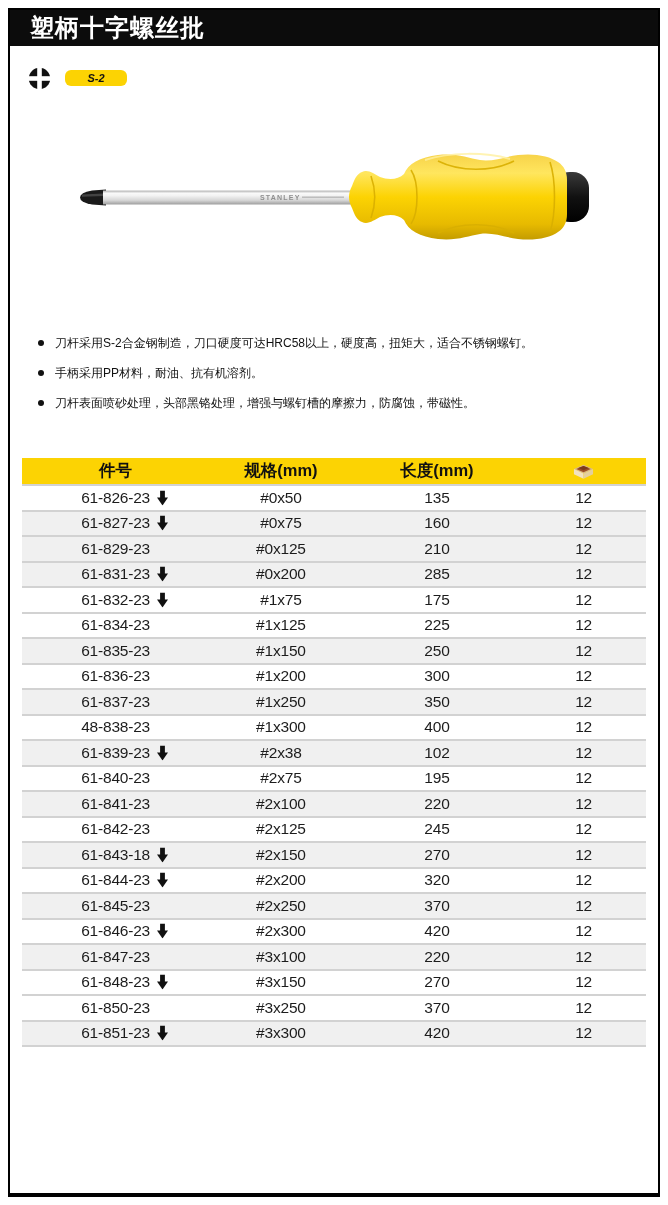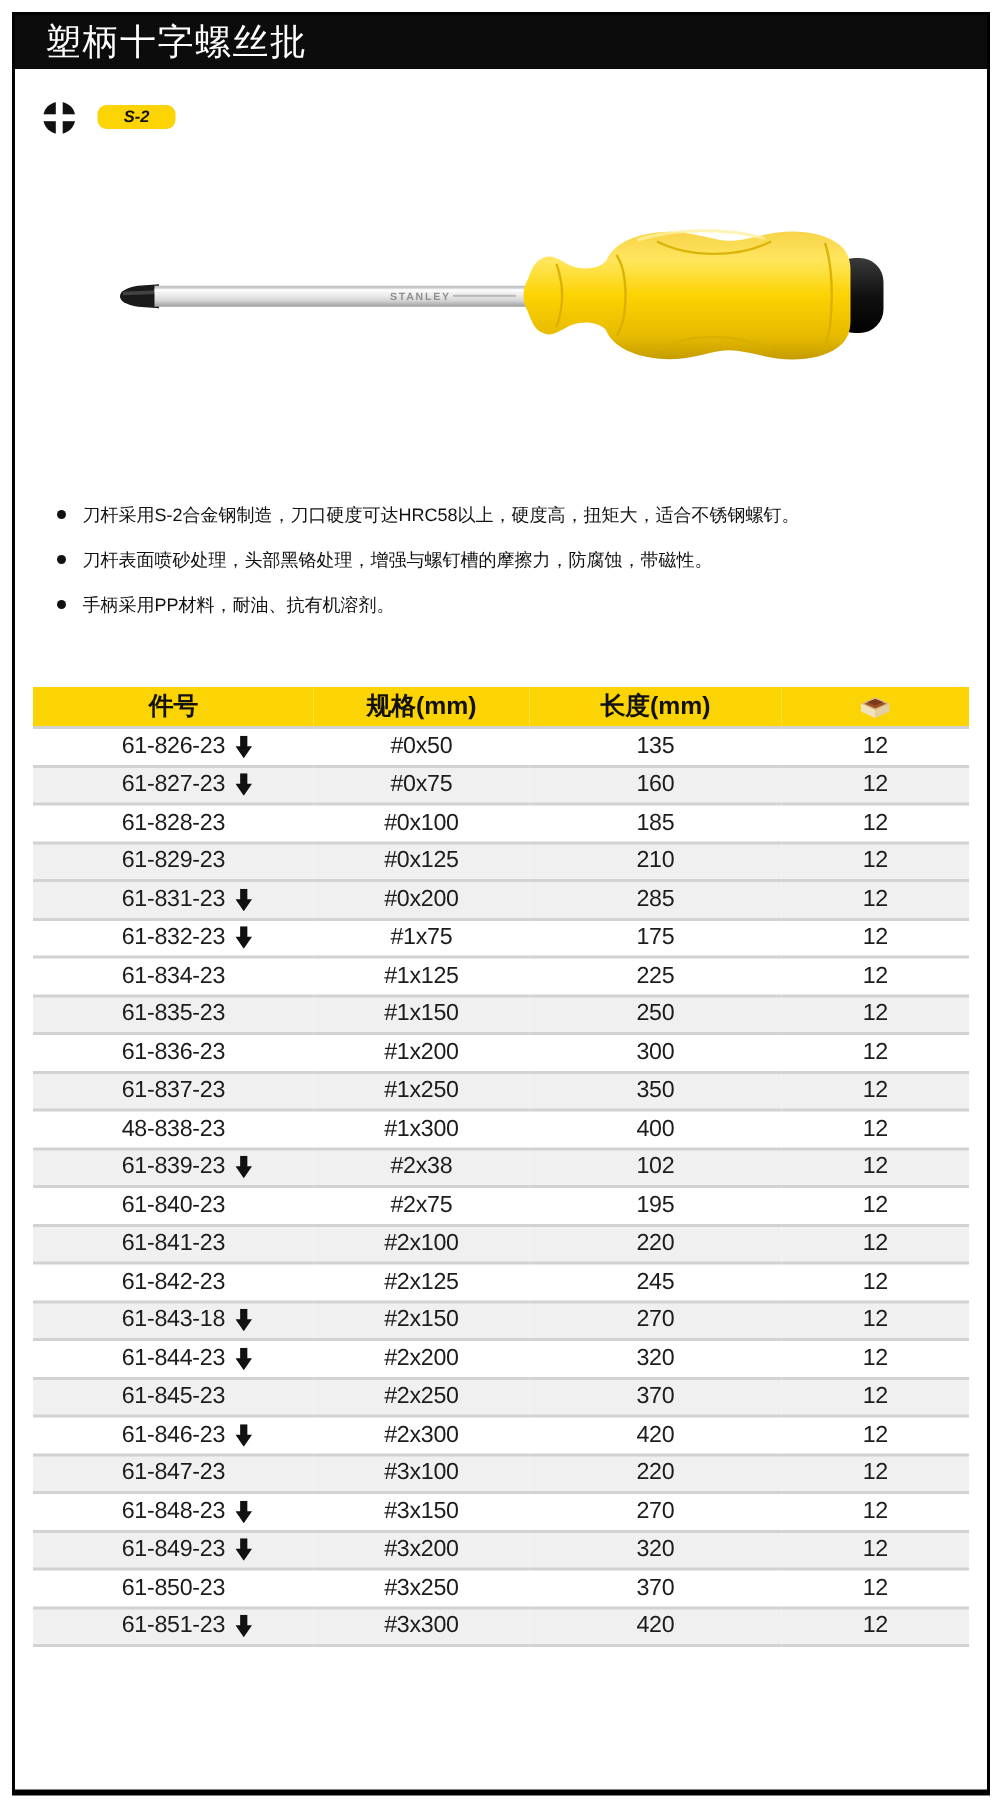--- a/index.html
+++ b/index.html
@@ -15,30 +15,30 @@
     margin:8px;height:1189px;
     border:2px solid #000;border-bottom-width:4px;
     background:#fff;position:relative;
   }
   
   .titlebar{
     height:36px;background:var(--bar-black);
     display:flex;align-items:center;padding-left:20px;
   }
   .titlebar h1{
-    color:#fff;font-size:24px;font-weight:normal;letter-spacing:1px;
+    color:#fff;font-size:24px;font-weight:bold;letter-spacing:1px;
   }
   
   .badge-row{
     margin:20px 0 0 18px;height:24px;
     display:flex;align-items:center;gap:14px;
   }
   .phillips{width:23px;height:23px;display:inline-block}
   .s2-badge{
-    width:52px;height:16px;background:var(--brand-yellow);
+    width:62px;height:16px;background:var(--brand-yellow);
     border-radius:6px;display:inline-flex;align-items:center;justify-content:center;
     font-size:11px;font-weight:bold;font-style:italic;color:#111;
   }
   
   .product{margin-top:10px;height:150px}
   .product svg{display:block}
   
   .features{
     margin:78px 20px 0 28px;list-style:none;
   }
@@ -155,22 +155,22 @@
         <path d="M428,61 C450,72 482,72 504,61"></path>
         <path d="M428,133 C450,122 482,122 504,133"></path>
         <path d="M540,62 C546,80 546,114 540,132"></path>
       </g>
       <path d="M415,60 C440,52 475,52 500,59" fill="none" stroke="#fff0a0" stroke-width="2" opacity="0.8"></path>
     </svg>
   </div>
 
   <ul class="features">
     <li><span class="dot"></span><span>刀杆采用S-2合金钢制造，刀口硬度可达HRC58以上，硬度高，扭矩大，适合不锈钢螺钉。</span></li>
+    <li><span class="dot"></span><span>手柄采用PP材料，耐油、抗有机溶剂。</span></li>
     <li><span class="dot"></span><span>刀杆表面喷砂处理，头部黑铬处理，增强与螺钉槽的摩擦力，防腐蚀，带磁性。</span></li>
-    <li><span class="dot"></span><span>手柄采用PP材料，耐油、抗有机溶剂。</span></li>
   </ul>
 
   <table class="spec-table">
     <colgroup>
       <col style="width:30%">
         <col style="width:23%">
         <col style="width:27%">
         <col style="width:20%">
     </colgroup>
     <thead>
@@ -215,31 +215,20 @@
           <svg width="11" height="15" viewBox="0 0 11 15">
             <path d="M3.1 0 H7.9 V7 H11 L5.5 15 L0 7 H3.1 Z" fill="#111"></path>
           </svg>
         </span>
       </span>
     </td>
     <td>#0x75</td>
     <td>160</td>
     <td>12</td>
   </tr>
-        <tr>
-    <td>
-      <span class="pncell">
-        <span class="pn">61-828-23</span>
-        
-      </span>
-    </td>
-    <td>#0x100</td>
-    <td>185</td>
-    <td>12</td>
-  </tr>
         <tr class="alt">
     <td>
       <span class="pncell">
         <span class="pn">61-829-23</span>
         
       </span>
     </td>
     <td>#0x125</td>
     <td>210</td>
     <td>12</td>
@@ -452,35 +441,20 @@
           <svg width="11" height="15" viewBox="0 0 11 15">
             <path d="M3.1 0 H7.9 V7 H11 L5.5 15 L0 7 H3.1 Z" fill="#111"></path>
           </svg>
         </span>
       </span>
     </td>
     <td>#3x150</td>
     <td>270</td>
     <td>12</td>
   </tr>
-        <tr class="alt">
-    <td>
-      <span class="pncell">
-        <span class="pn">61-849-23</span>
-        <span class="arr">
-          <svg width="11" height="15" viewBox="0 0 11 15">
-            <path d="M3.1 0 H7.9 V7 H11 L5.5 15 L0 7 H3.1 Z" fill="#111"></path>
-          </svg>
-        </span>
-      </span>
-    </td>
-    <td>#3x200</td>
-    <td>320</td>
-    <td>12</td>
-  </tr>
         <tr>
     <td>
       <span class="pncell">
         <span class="pn">61-850-23</span>
         
       </span>
     </td>
     <td>#3x250</td>
     <td>370</td>
     <td>12</td>

